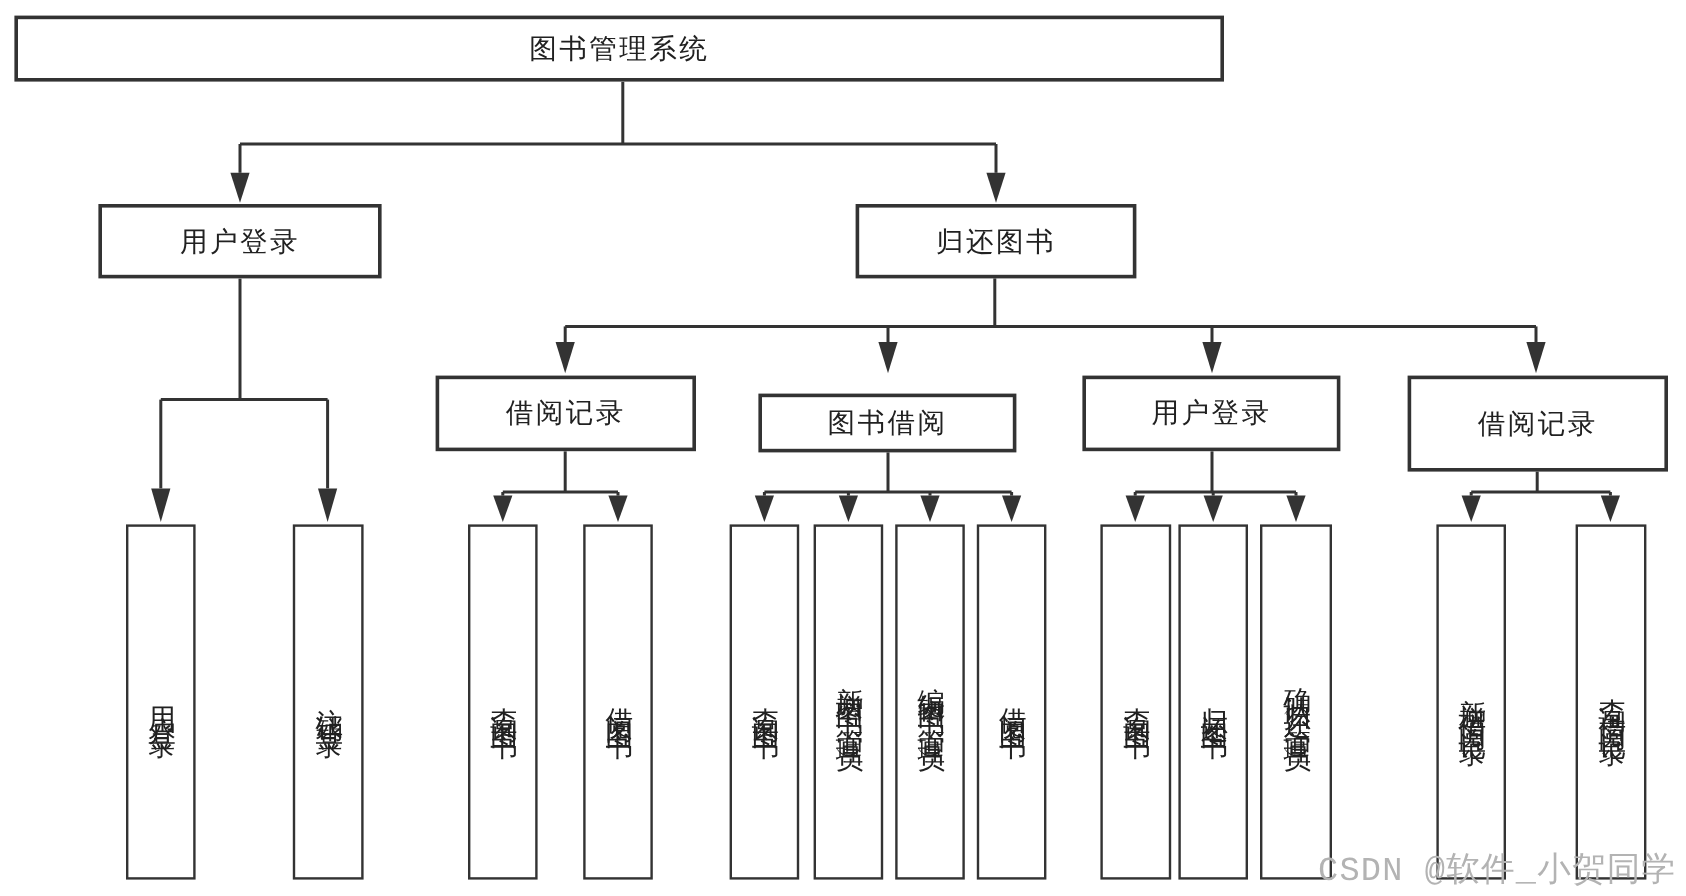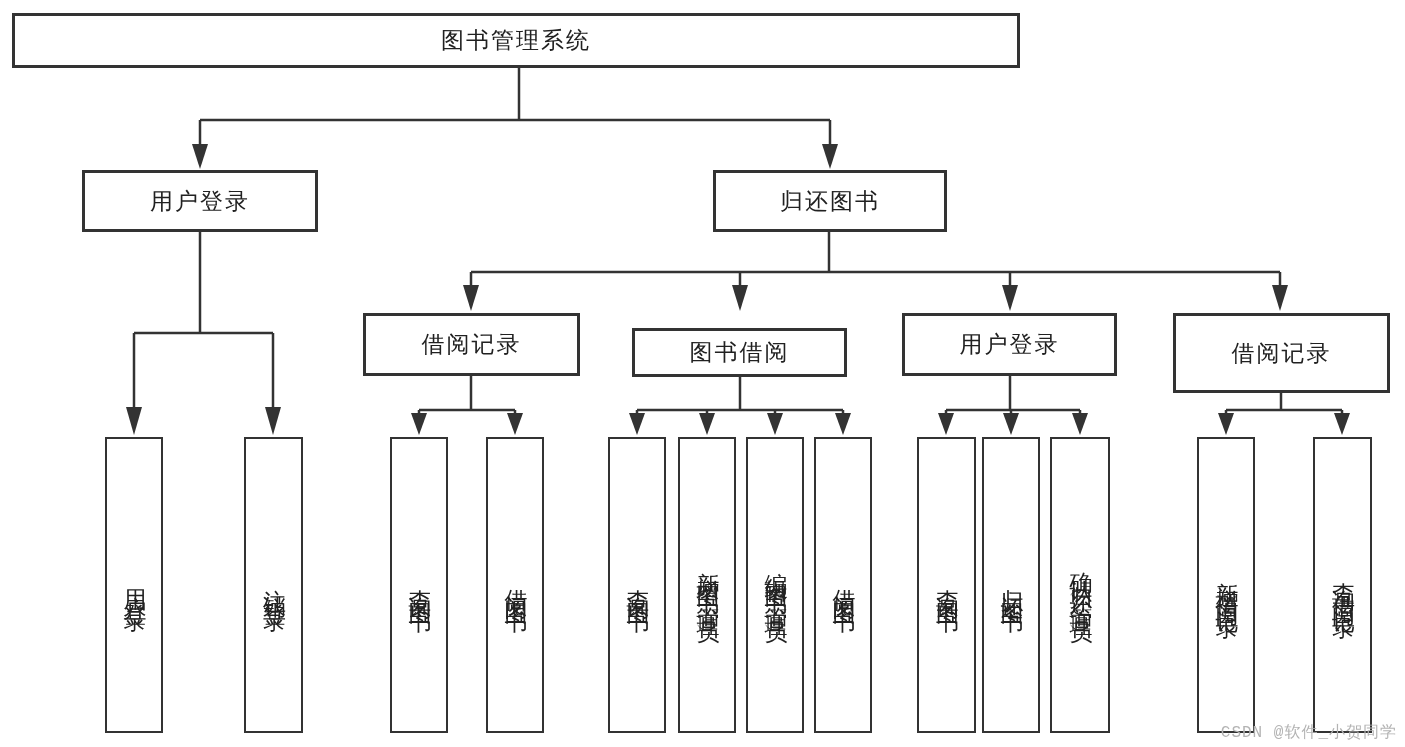--- a/index.html
+++ b/index.html
@@ -38,21 +38,21 @@
     writing-mode:vertical-rl;
     text-orientation:mixed;
     letter-spacing:7px;
     font-size:23px;
     white-space:normal;
   }
   .watermark{
     position:absolute;
     right:8px;
     bottom:4px;
-    font-size:16px;
+    font-size:28px;
     letter-spacing:1px;
     color:var(--wm);
   }
 </style>
 </head>
 <body>
 
 <div class="canvas">
 
   <svg class="connectors" viewBox="0 0 1405 747" fill="none">

